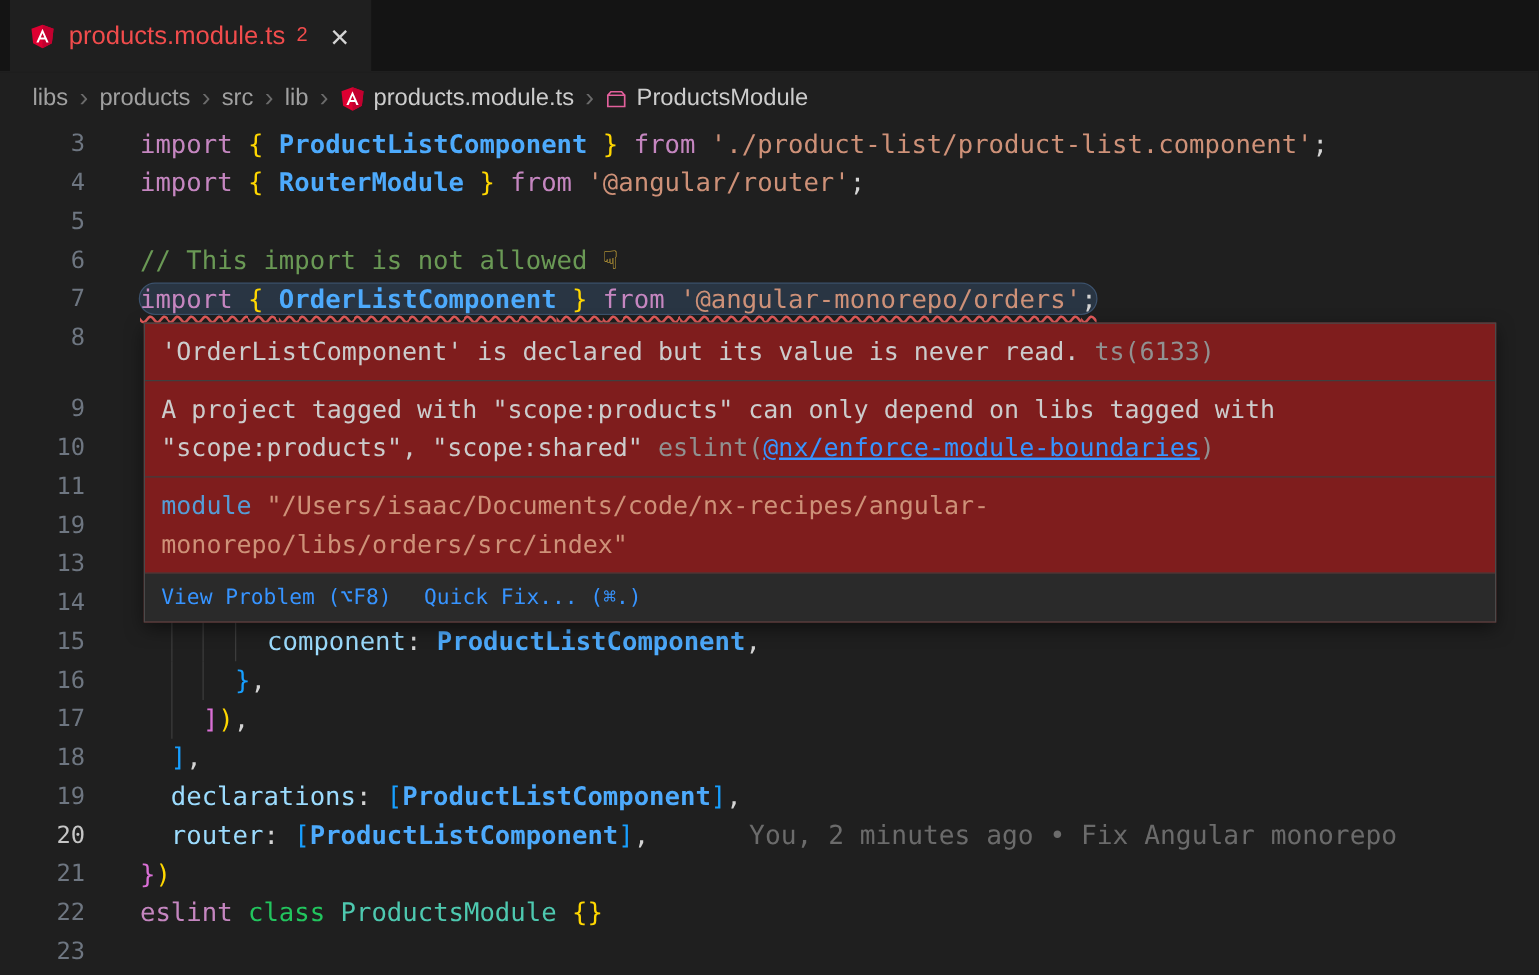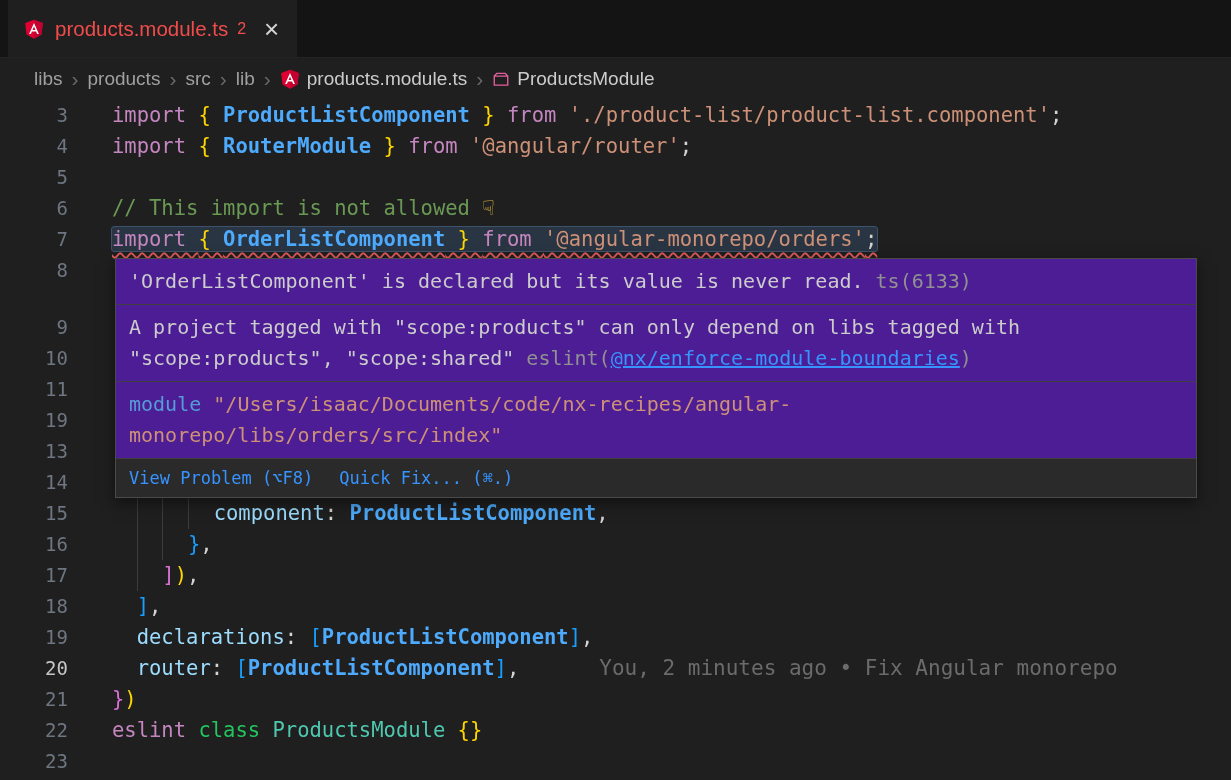--- a/index.html
+++ b/index.html
@@ -8,21 +8,21 @@
   
   .tabbar{position:absolute;top:0;left:0;right:0;height:57px;background:#141414;border-bottom:1px solid #232323;}
   .tab{position:absolute;left:8px;top:0;height:57px;background:#1f1f1f;display:flex;align-items:center;padding:0 18px 0 16px;cursor:pointer;}
   .tab-label{color:#f14c4c;font-size:20.5px;margin-left:11px;}
   .tab-badge{color:#f14c4c;font-size:16px;margin-left:9px;}
   .tab-close{color:#d4d4d4;font-size:26px;line-height:1;margin-left:18px;cursor:pointer;}
   .icon{display:inline-flex;align-items:center;}
   .icon svg{display:block;}
 
   
-  .breadcrumbs{position:absolute;top:57px;left:16px;right:0;height:43px;display:flex;align-items:center;padding-left:18px;font-size:19px;color:#a0a0a0;}
+  .breadcrumbs{position:absolute;top:57px;left:8px;right:0;height:43px;display:flex;align-items:center;padding-left:18px;font-size:19px;color:#a0a0a0;}
   .bc-sep{color:#6b6b6b;font-size:21px;margin:0 9px;}
   .bc-item{display:inline-flex;align-items:center;gap:7px;cursor:pointer;white-space:pre;}
   .bc-item.emph{color:#cccccc;}
 
   
   .editor{position:absolute;top:100px;left:0;right:0;}
   .row{display:flex;height:31px;}
   .row.gap{margin-top:26px;}
   .gutter{flex:none;width:68px;text-align:right;color:#6e7681;font:19px/31px "DejaVu Sans Mono",monospace;}
   .gutter.active{color:#c6c6c6;}
@@ -36,27 +36,27 @@
   .tk-clsdef{color:#4ec9b0;}
   .tk-prop{color:#9cdcfe;}
   .tk-str{color:#ce9178;}
   .tk-com{color:#6a9955;}
   .tk-b1{color:#ffd700;}
   .tk-b2{color:#da70d6;}
   .tk-b3{color:#179fff;}
   .tk-pun{color:#d4d4d4;}
   .tk-emoji{color:#e2b93d;}
 
-  .err-squiggle{background:rgba(70,110,160,.28);outline:1px solid rgba(95,145,205,.45);border-radius:2px;
+  .err-squiggle{background:rgba(70,110,160,.28);outline:1px solid rgba(95,145,205,.45);border-radius:12px;
     text-decoration-line:underline;text-decoration-style:wavy;text-decoration-color:#e45b5b;
     text-decoration-thickness:1.5px;text-underline-offset:6px;text-decoration-skip-ink:none;}
   .blame{color:#6b6b6b;margin-left:80px;font-size:21px;}
 
   
-  .hover{position:absolute;left:115px;top:258px;width:1080px;background:#4c1d95;border:1px solid #4a4a4a;
+  .hover{position:absolute;left:115px;top:258px;width:1080px;background:#7f1d1d;border:1px solid #4a4a4a;
     box-shadow:0 5px 14px rgba(0,0,0,.5);z-index:5;
     font:20px/31px "DejaVu Sans Mono","DejaVu Sans",monospace;color:#cccccc;}
   .hov-section{padding:7px 13px;border-bottom:1px solid #3f3f3f;}
   .hov-line{white-space:pre;}
   .hseg-msg{color:#cccccc;}
   .hseg-dim{color:#919191;}
   .hseg-link{color:#3794ff;text-decoration:underline;cursor:pointer;}
   .hseg-kw2{color:#569cd6;}
   .hseg-str{color:#ce9178;}
   .hover-footer{display:flex;gap:26px;padding:3px 13px;background:#2a2a2a;}

